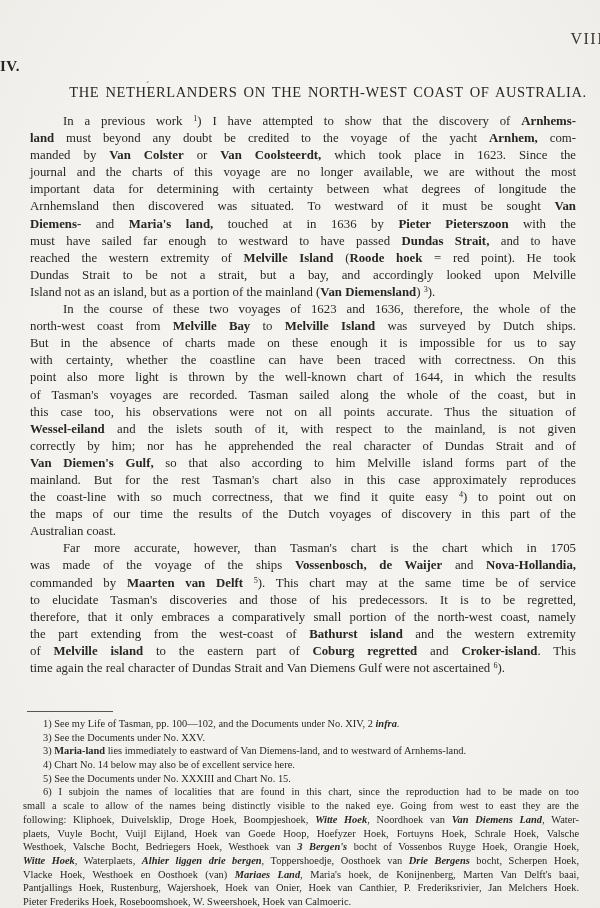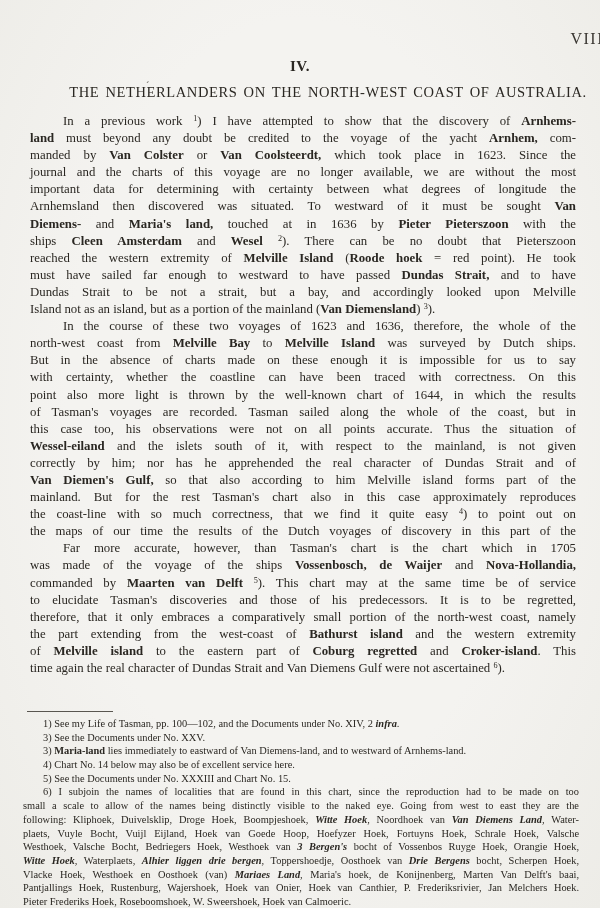--- a/index.html
+++ b/index.html
@@ -13,21 +13,21 @@
     -webkit-font-smoothing: antialiased;
   }
   .page { position: absolute; inset: 0; }
 
   .page-number {
     position: absolute; top: 30px; left: 4px; width: 100%;
     text-align: right; font-size: 16px; letter-spacing: 1.5px; color: #3a3732;
   }
   .section-number {
     position: absolute; top: 58px; left: 0; width: 100%;
-    text-align: center; font-size: 15px; font-weight: bold; letter-spacing: 0.5px;
+    font-size: 15px; font-weight: bold; letter-spacing: 0.5px;
   }
   .doc-title {
     position: absolute; top: 84px; left: 0; width: 100%;
     text-align: center; font-size: 14.5px; letter-spacing: 0.6px; word-spacing: 2px;
     white-space: nowrap;
     margin-left: 28px;
   }
   .print-speck {
     position: absolute; top: 80px; left: 146px;
     font-size: 10px; color: #55524c;
@@ -68,38 +68,38 @@
   <div class="print-speck">´</div>
 
   <div class="body-text" id="body-text">
       <div class="tl ind"><span>In a previous work </span><span class="s-sup">1</span><span>) I have attempted to show that the discovery of </span><span class="s-b">Arnhems-</span></div>
       <div class="tl"><span class="s-b">land</span><span> must beyond any doubt be credited to the voyage of the yacht </span><span class="s-b">Arnhem,</span><span> com-</span></div>
       <div class="tl"><span>manded by </span><span class="s-b">Van Colster</span><span> or </span><span class="s-b">Van Coolsteerdt,</span><span> which took place in 1623. Since the</span></div>
       <div class="tl"><span>journal and the charts of this voyage are no longer available, we are without the most</span></div>
       <div class="tl"><span>important data for determining with certainty between what degrees of longitude the</span></div>
       <div class="tl"><span>Arnhemsland then discovered was situated. To westward of it must be sought </span><span class="s-b">Van</span></div>
       <div class="tl"><span class="s-b">Diemens-</span><span> and </span><span class="s-b">Maria's land,</span><span> touched at in 1636 by </span><span class="s-b">Pieter Pieterszoon</span><span> with the</span></div>
-      <div class="tl"><span>ships </span><span class="s-b">Cleen Amsterdam</span><span> and </span><span class="s-b">Wesel</span><span> </span><span class="s-sup">2</span><span>). There can be no doubt that Pieterszoon</span></div>
+      <div class="tl"><span>must have sailed far enough to westward to have passed </span><span class="s-b">Dundas Strait,</span><span> and to have</span></div>
       <div class="tl"><span>reached the western extremity of </span><span class="s-b">Melville Island</span><span> (</span><span class="s-b">Roode hoek</span><span> = red point). He took</span></div>
-      <div class="tl"><span>must have sailed far enough to westward to have passed </span><span class="s-b">Dundas Strait,</span><span> and to have</span></div>
       <div class="tl"><span>Dundas Strait to be not a strait, but a bay, and accordingly looked upon Melville</span></div>
       <div class="tl last"><span>Island not as an island, but as a portion of the mainland (</span><span class="s-b">Van Diemensland</span><span>) </span><span class="s-sup">3</span><span>).</span></div>
       <div class="tl ind"><span>In the course of these two voyages of 1623 and 1636, therefore, the whole of the</span></div>
       <div class="tl"><span>north-west coast from </span><span class="s-b">Melville Bay</span><span> to </span><span class="s-b">Melville Island</span><span> was surveyed by Dutch ships.</span></div>
       <div class="tl"><span>But in the absence of charts made on these enough it is impossible for us to say</span></div>
       <div class="tl"><span>with certainty, whether the coastline can have been traced with correctness. On this</span></div>
       <div class="tl"><span>point also more light is thrown by the well-known chart of 1644, in which the results</span></div>
       <div class="tl"><span>of Tasman's voyages are recorded. Tasman sailed along the whole of the coast, but in</span></div>
       <div class="tl"><span>this case too, his observations were not on all points accurate. Thus the situation of</span></div>
       <div class="tl"><span class="s-b">Wessel-eiland</span><span> and the islets south of it, with respect to the mainland, is not given</span></div>
       <div class="tl"><span>correctly by him; nor has he apprehended the real character of Dundas Strait and of</span></div>
       <div class="tl"><span class="s-b">Van Diemen's Gulf,</span><span> so that also according to him Melville island forms part of the</span></div>
       <div class="tl"><span>mainland. But for the rest Tasman's chart also in this case approximately reproduces</span></div>
       <div class="tl"><span>the coast-line with so much correctness, that we find it quite easy </span><span class="s-sup">4</span><span>) to point out on</span></div>
       <div class="tl"><span>the maps of our time the results of the Dutch voyages of discovery in this part of the</span></div>
+      <div class="tl last"><span>Australian coast.</span></div>
       <div class="tl ind"><span>Far more accurate, however, than Tasman's chart is the chart which in 1705</span></div>
       <div class="tl"><span>was made of the voyage of the ships </span><span class="s-b">Vossenbosch, de Waijer</span><span> and </span><span class="s-b">Nova-Hollandia,</span></div>
       <div class="tl"><span>commanded by </span><span class="s-b">Maarten van Delft</span><span> </span><span class="s-sup">5</span><span>). This chart may at the same time be of service</span></div>
       <div class="tl"><span>to elucidate Tasman's discoveries and those of his predecessors. It is to be regretted,</span></div>
       <div class="tl"><span>therefore, that it only embraces a comparatively small portion of the north-west coast, namely</span></div>
       <div class="tl"><span>the part extending from the west-coast of </span><span class="s-b">Bathurst island</span><span> and the western extremity</span></div>
       <div class="tl"><span>of </span><span class="s-b">Melville island</span><span> to the eastern part of </span><span class="s-b">Coburg regretted</span><span> and </span><span class="s-b">Croker-island</span><span>. This</span></div>
       <div class="tl last"><span>time again the real character of Dundas Strait and Van Diemens Gulf were not ascertained </span><span class="s-sup">6</span><span>).</span></div>
     </div>
 

